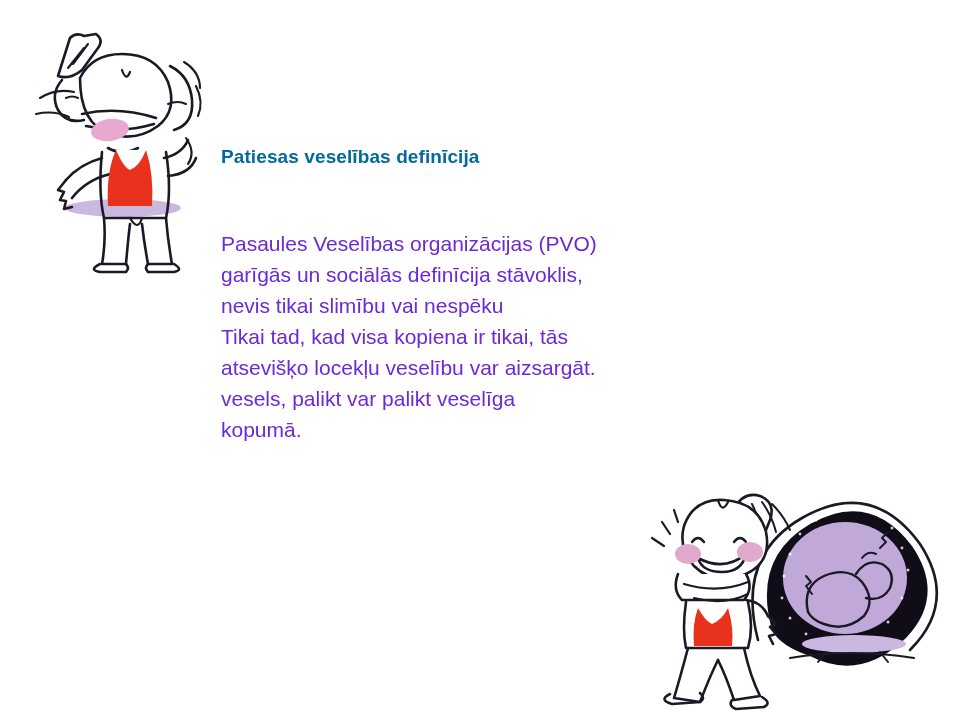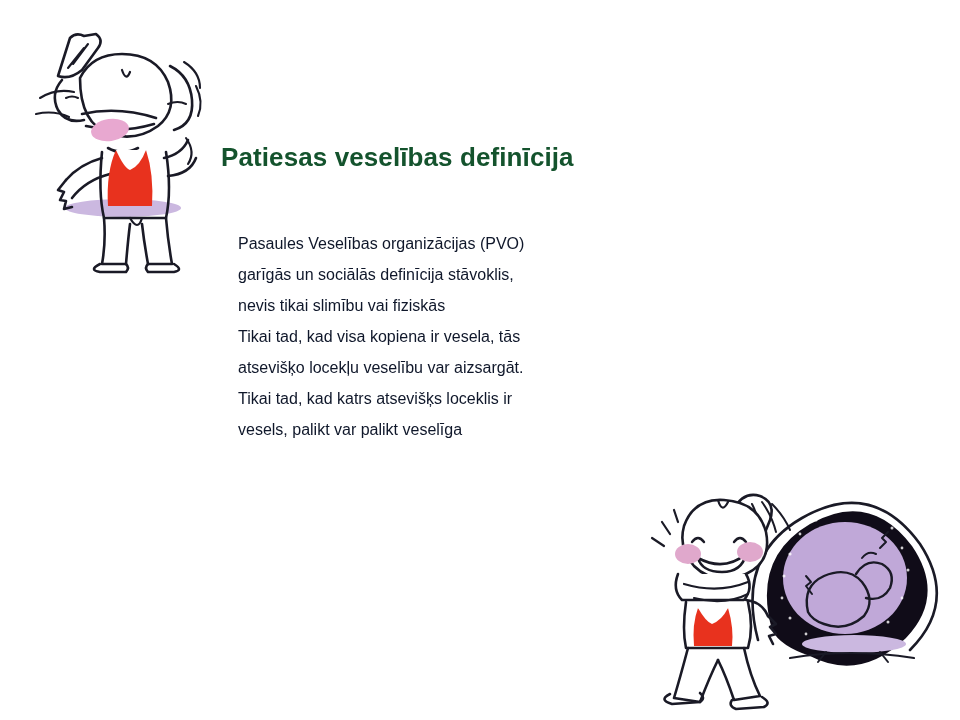--- a/index.html
+++ b/index.html
@@ -17,41 +17,40 @@
     background: #ffffff;
     overflow: hidden;
   }
 
   
   .slide-title {
     position: absolute;
     left: 221px;
     top: 140px;
     width: 600px;
-    font-size: 26px;
+    font-size: 19px;
     font-weight: bold;
-    color: #14532d;
+    color: #0369a1;
     letter-spacing: 0.1px;
     line-height: 34px;
     white-space: nowrap;
   }
 
   
   .body-block {
     position: absolute;
     left: 221px;
     top: 228px;
     width: 520px;
   }
   .body-line {
-    font-size: 16px;
-    color: #0f172a;
+    font-size: 21px;
+    color: #6d28d9;
     line-height: 31px;
     white-space: nowrap;
-    margin-left: 17px;
   }
 
   
   .illus { position: absolute; }
   .illus svg { display: block; overflow: visible; }
 
   .illus-left  { left: 18px;  top: 18px;  width: 210px; height: 205px; }
   .illus-right { left: 640px; top: 462px; width: 300px; height: 230px; }
 </style>
 </head>
@@ -214,20 +213,20 @@
         <ellipse cx="110" cy="90" rx="13" ry="10" fill="#e0a8cc"></ellipse>
       </g>
     </svg>
   </div>
 
   <div class="slide-title">Patiesas veselības definīcija</div>
 
   <div class="body-block">
     <div class="body-line">Pasaules Veselības organizācijas (PVO)</div>
     <div class="body-line">garīgās un sociālās definīcija stāvoklis,</div>
-    <div class="body-line">nevis tikai slimību vai fiziskās</div>
-    <div class="body-line">Tikai tad, kad visa kopiena ir vesela, tās</div>
+    <div class="body-line">nevis tikai slimību vai nespēku</div>
+    <div class="body-line">Tikai tad, kad visa kopiena ir tikai, tās</div>
     <div class="body-line">atsevišķo locekļu veselību var aizsargāt.</div>
-    <div class="body-line">Tikai tad, kad katrs atsevišķs loceklis ir</div>
     <div class="body-line">vesels, palikt var palikt veselīga</div>
+    <div class="body-line">kopumā.</div>
   </div>
 
 </div>
 
 </body></html>

